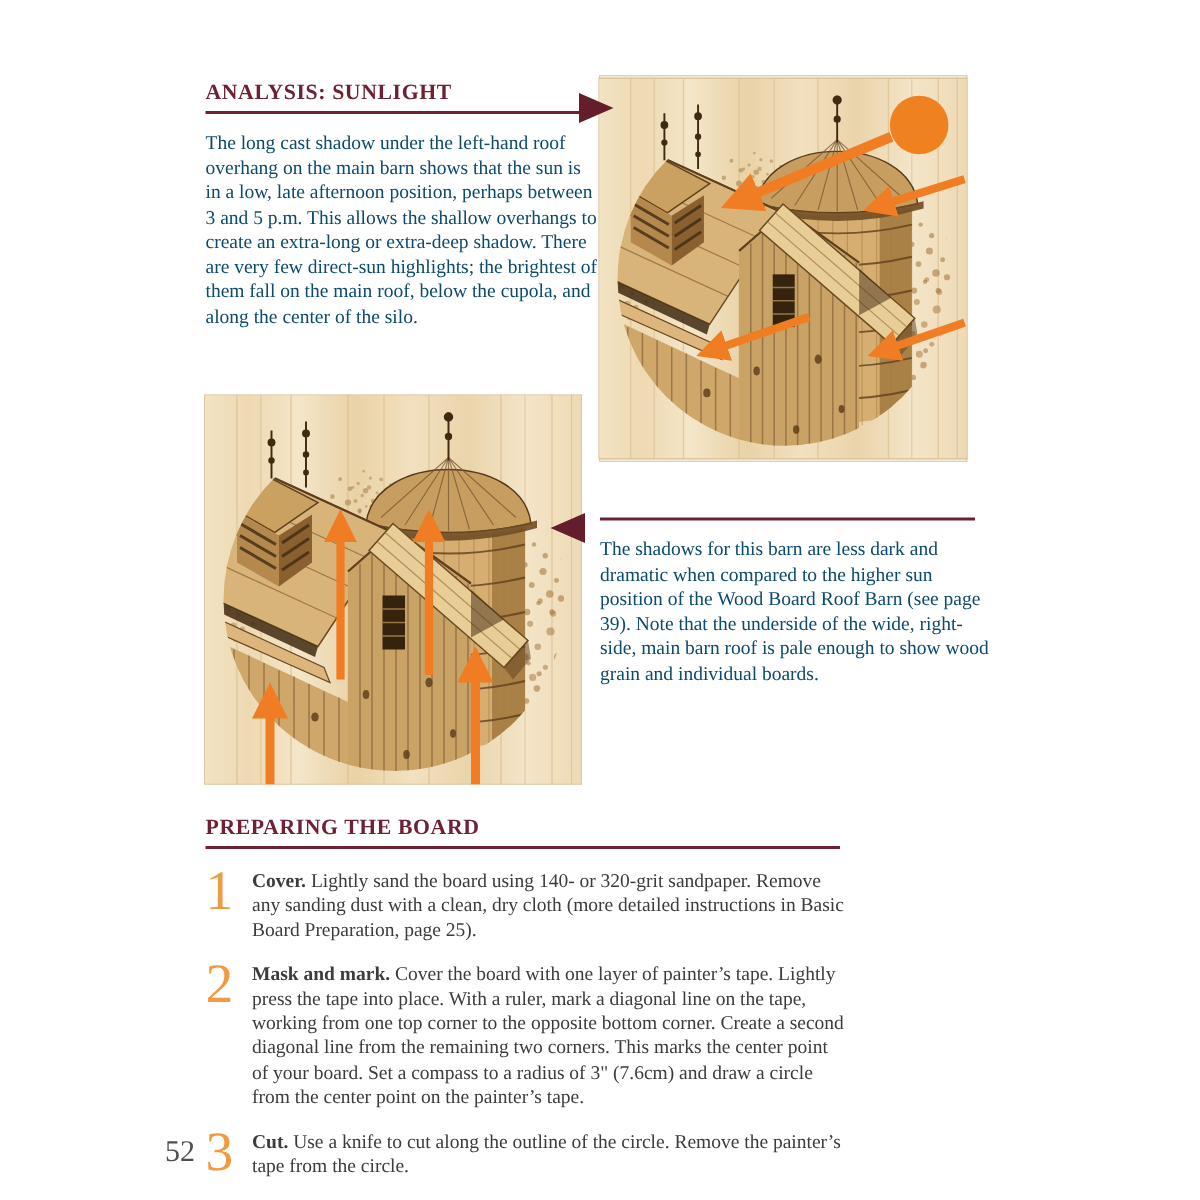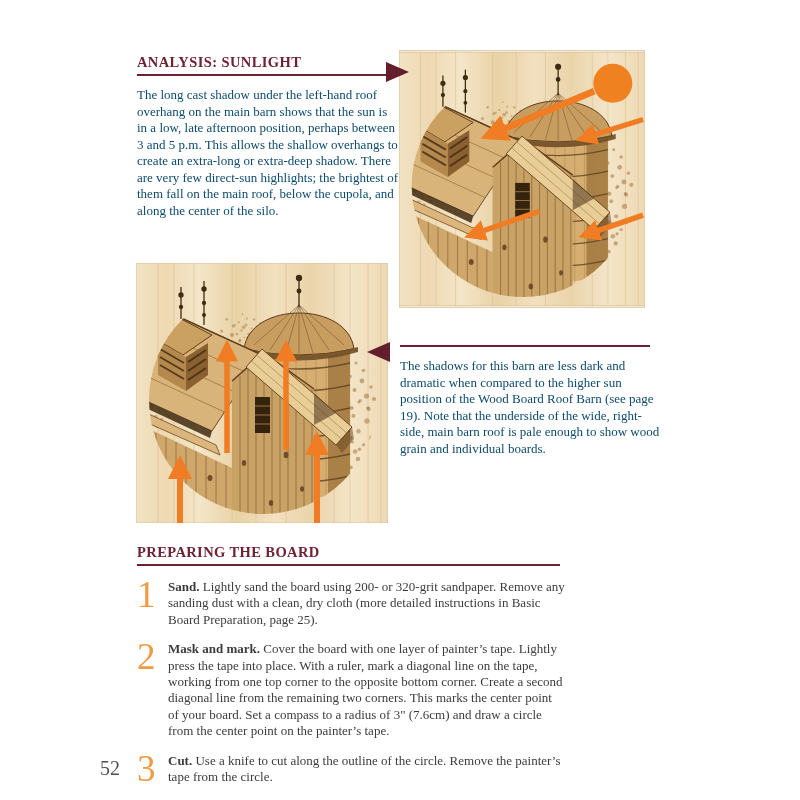--- a/index.html
+++ b/index.html
@@ -38,21 +38,21 @@
   
   .steps { margin-top:13px; }
   .step { display:flex; margin-bottom:13px; }
   .step-number {
     flex:0 0 24px; font-size:37px; line-height:32px; color:#f09a42;
     font-family:"Liberation Serif", serif;
   }
   .step-body { margin-left:7px; width:398px; font-size:13px; line-height:16.4px; color:#3c3c3c; }
   .step-title { font-weight:bold; }
   
-  #footer { position:absolute; left:100px; top:757px; display:flex; align-items:baseline; }
+  #footer { position:absolute; left:110px; top:757px; display:flex; align-items:baseline; }
   .page-number { font-size:20px; color:#4f4f4f; }
   .book-title { margin-left:13px; font-size:11.5px; letter-spacing:1.5px; color:#8d8d8d; }
 </style>
 </head>
 <body>
 
 <div class="page">
 
   <svg width="0" height="0" style="position:absolute" aria-hidden="true">
     <defs>
@@ -233,30 +233,30 @@
         <path d="M44,260 L44,198" stroke-width="6" marker-end="url(#ah)"></path>
         <path d="M91,190 L91,82" stroke-width="5.5" marker-end="url(#ah)"></path>
         <path d="M150,187 L150,82" stroke-width="5.5" marker-end="url(#ah)"></path>
         <path d="M181,260 L181,174" stroke-width="6" marker-end="url(#ah)"></path>
       </g>
     </svg>
   </div>
 
   <div id="shadows-section">
     <div class="rule"></div>
-    <p class="bodytext">The shadows for this barn are less dark and dramatic when compared to the higher sun position of the Wood Board Roof Barn (see page 19). Note that the underside of the wide, right-side, main barn roof is pale enough to show wood grain and individual boards.</p>
+    <p class="bodytext">The shadows for this barn are less dark and dramatic when compared to the higher sun position of the Wood Board Roof Barn (see page 39). Note that the underside of the wide, right-side, main barn roof is pale enough to show wood grain and individual boards.</p>
   </div>
 
   <div id="preparing-section">
     <h2 class="analysis-head">PREPARING THE BOARD</h2>
     <div class="rule"></div>
     <div class="steps">
       <div class="step">
         <div class="step-number">1</div>
-        <div class="step-body"><span class="step-title">Sand.</span><span> Lightly sand the board using 200- or 320-grit sandpaper. Remove any sanding dust with a clean, dry cloth (more detailed instructions in Basic Board Preparation, page 25).</span></div>
+        <div class="step-body"><span class="step-title">Cover.</span><span> Lightly sand the board using 140- or 320-grit sandpaper. Remove any sanding dust with a clean, dry cloth (more detailed instructions in Basic Board Preparation, page 25).</span></div>
       </div>
       <div class="step">
         <div class="step-number">2</div>
         <div class="step-body"><span class="step-title">Mask and mark.</span><span> Cover the board with one layer of painter’s tape. Lightly press the tape into place. With a ruler, mark a diagonal line on the tape, working from one top corner to the opposite bottom corner. Create a second diagonal line from the remaining two corners. This marks the center point of your board. Set a compass to a radius of 3" (7.6cm) and draw a circle from the center point on the painter’s tape.</span></div>
       </div>
       <div class="step">
         <div class="step-number">3</div>
         <div class="step-body"><span class="step-title">Cut.</span><span> Use a knife to cut along the outline of the circle. Remove the painter’s tape from the circle.</span></div>
       </div>
     </div>

